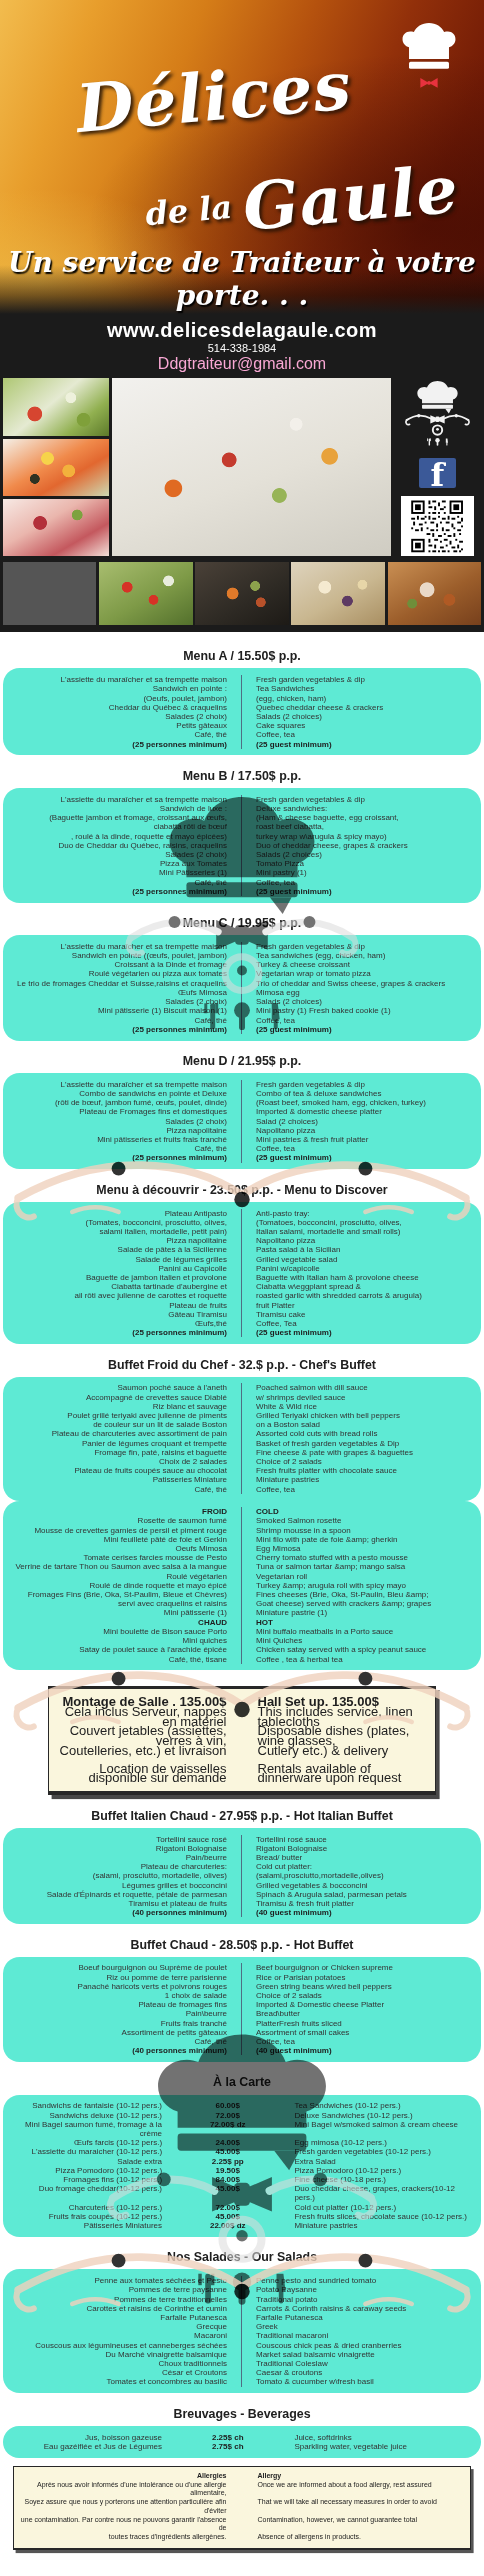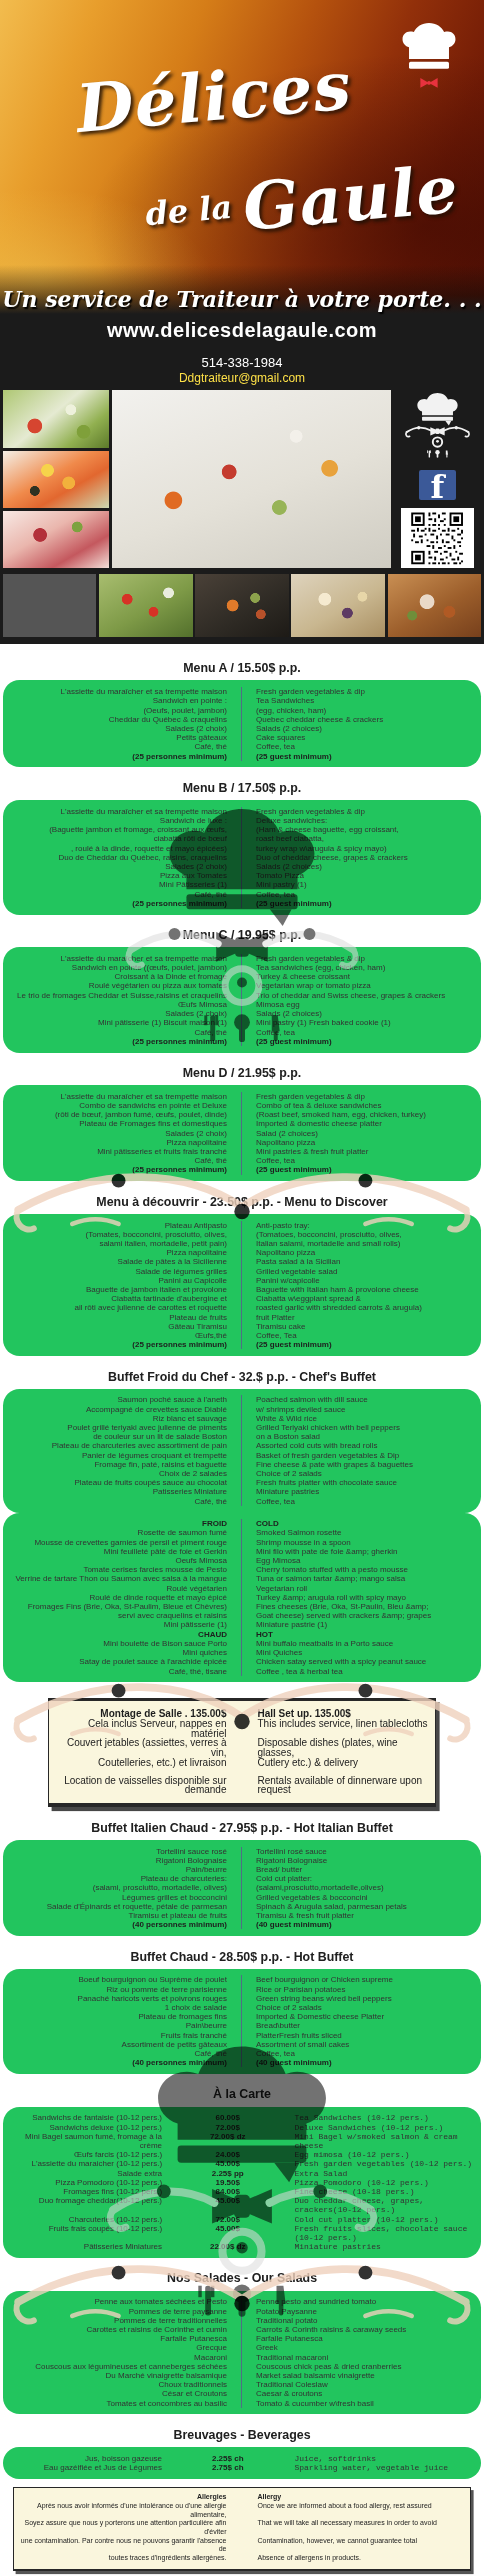--- a/index.html
+++ b/index.html
@@ -12,30 +12,30 @@
       radial-gradient(120% 95% at 88% 72%, rgba(58,8,2,.62), transparent 58%),
       radial-gradient(60% 50% at 8% 90%, rgba(246,210,90,.5), transparent 60%),
       linear-gradient(112deg,#f2bc4e 0%,#e89e2c 16%,#d57d18 34%,#b5520e 52%,#92300a 68%,#731c06 84%,#5c1305 100%);}
   .hero .shade{position:absolute;left:0;right:0;bottom:0;height:49px;
     background:linear-gradient(180deg,transparent,rgba(20,12,8,.55) 62%,#1b1b1b 100%);}
   .script{color:#fff;font-family:"DejaVu Serif",serif;font-style:italic;font-weight:bold;
     text-shadow:2.6px 3.1px 3.6px rgba(30,15,5,.85);}
   .t1{position:absolute;top:58px;left:76px;font-size:66px;transform:rotate(-5deg);letter-spacing:1px;}
   .t2{position:absolute;top:164px;left:145px;font-size:32px;transform:rotate(-5deg);}
   .t2 .big{font-size:65px;vertical-align:-13.4px;letter-spacing:1px;}
-  .tagline{position:absolute;bottom:2.1px;left:0;right:0;text-align:center;font-size:22px;
+  .tagline{position:absolute;bottom:2.1px;left:0;right:0;text-align:center;font-size:28px;
     color:#fff;font-family:"DejaVu Serif",serif;font-style:italic;font-weight:bold;
     text-shadow:1.5px 2.1px 1.5px #000;z-index:2;}
   .hat-ico{position:absolute;top:18.5px;right:28px;width:54px;height:77px;}
 
   
   .band{background:#1b1b1b;padding:5.2px 0 7.2px;position:relative;}
   .site{font-size:20px;font-weight:bold;color:#fff;text-align:center;letter-spacing:0.5px;}
-  .phone{font-size:13px;color:#fff;text-align:center;margin-top:13px;}
-  .email{font-size:12px;color:#fde047;text-align:center;margin-top:1px;}
+  .phone{font-size:11px;color:#fff;text-align:center;margin-top:0;}
+  .email{font-size:16px;color:#f9a8d4;text-align:center;margin-top:1px;}
   .collage{display:flex;gap:3.1px;padding:5.2px 3.1px 0;height:178px;}
   .lcol{width:106px;display:flex;flex-direction:column;gap:3.1px;}
   .lcol .ph{flex:1;}
   .ccol{flex:1;}
   .rcol{width:87px;display:flex;flex-direction:column;align-items:center;gap:7.2px;}
   .chefmark{width:77px;height:87px;color:#f2f2f2;}
   .fb{width:37px;height:37px;background:#3b5998;color:#fff;font-weight:bold;font-size:32px;
       display:flex;align-items:flex-end;justify-content:center;overflow:hidden;
       font-family:"DejaVu Serif",serif;border-radius:2.1px;line-height:.82;}
   .qr{width:67px;height:67px;background:#fff;padding:2.6px;}
@@ -90,36 +90,36 @@
     radial-gradient(12.4px 12.4px at 66% 60%, #b05a24 0 45%, transparent 50%),
     radial-gradient(10.3px 10.3px at 26% 66%, #6f8e3a 0 45%, transparent 50%),
     linear-gradient(150deg,#c98f53,#9c5e2b 55%,#77401c);}
 
   
   #menu-root{position:relative;padding:4.1px 0 15.5px;background:#fff;}
   .sec-title{font-size:12.4px;font-weight:bold;text-align:center;margin:13.4px 0 5.2px;color:#202020;
     position:relative;z-index:2;}
   .sec-title.big{margin-top:20.6px;}
   .box{position:relative;z-index:2;}
-  .box.blue{background:#22c55e;border-radius:16.5px;margin:0 2.6px;padding:6.7px 4.1px;
+  .box.blue{background:#5eead4;border-radius:16.5px;margin:0 2.6px;padding:6.7px 4.1px;
     font-size:8px;line-height:9.2px;color:#333;}
   .row{display:grid;grid-template-columns:1fr 1fr;}
   .row span{display:block;min-height:0.5px;}
   .fr{text-align:right;padding-right:14px;}
   .en{text-align:left;padding-left:14px;}
   .box.pair .fr{border-right:0.8px solid #4f6f84;}
   .box.priced .row{grid-template-columns:1.02fr 55px 1.2fr;gap:32px;}
   .price{font-weight:bold;text-align:center;color:#1e1e1e;}
   .box.priced .fr{padding-right:6.2px;}
-  .box.priced .en{padding-left:7.2px;font-family:Liberation Mono, monospace;}
+  .box.priced .en{padding-left:7.2px;}
   .row.b span{font-weight:bold;color:#1e1e1e;}
   .row.spacer{height:7.7px;}
   .box.note{background:#faf6dd;border:1.5px solid #272727;border-top-width:3.6px;border-bottom-width:4.1px;
     box-shadow:3.6px 4.1px 0 #474747;width:373px;margin:15.5px auto 4.1px;padding:8.2px 6.2px;
-    font-size:10px;line-height:9.8px;color:#222;}
+    font-size:13px;line-height:9.8px;color:#222;}
   .box.note .fr{padding-right:15.5px;}
   .box.note .en{padding-left:15.5px;}
   .box.note.small{width:auto;margin:8.2px 13.4px 4.1px;font-size:7px;line-height:8.7px;
     border-width:1px;border-top-width:1.5px;border-bottom-width:2.1px;box-shadow:2.6px 3.1px 0 #555;
     padding:5.2px 5.2px 6.2px;}
 
   
   .wm{position:absolute;left:50%;transform:translateX(-50%);pointer-events:none;z-index:3;}
   .wm.chef{color:#dcdcdc;opacity:.55;}
   .wm.fl{color:#f0d2bd;opacity:.8;}

